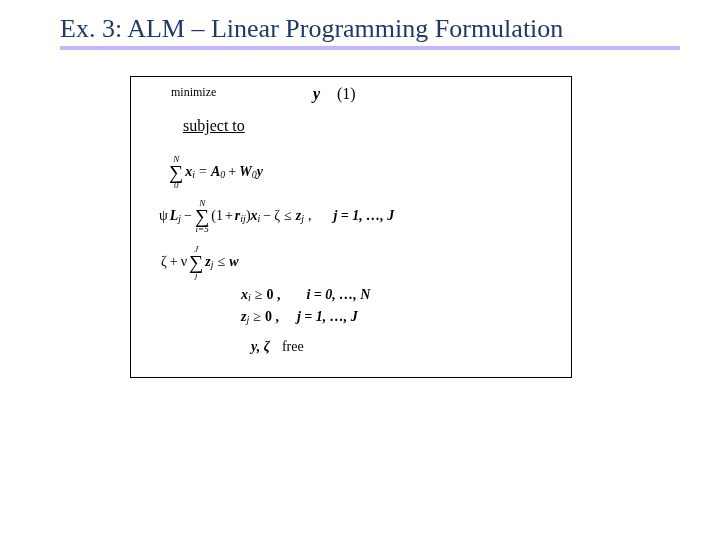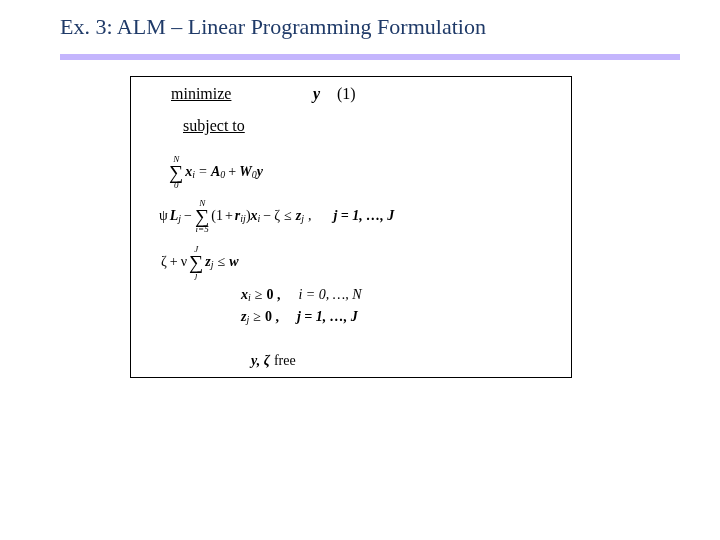--- a/index.html
+++ b/index.html
@@ -9,40 +9,39 @@
     height: 540px;
     background: #ffffff;
     font-family: "Times New Roman", Times, serif;
     position: relative;
   }
   .title {
     position: absolute;
     top: 14px;
     left: 60px;
     right: 40px;
-    font-size: 22px;
+    font-size: 26px;
     color: #1f3a68;
-    border-bottom: 6px solid #c4b5fd;
-    padding-bottom: 14px;
+    border-bottom: 4px solid #c4b5fd;
+    padding-bottom: 2px;
   }
   .frame {
     position: absolute;
     top: 76px;
     left: 130px;
     width: 440px;
     height: 300px;
     border: 1px solid #000;
     background: #fff;
   }
   .minimize {
     position: absolute;
     top: 8px;
     left: 40px;
-    font-size: 16px;
-    text-decoration: underline;
+    font-size: 12px;
   }
   .y-var {
     position: absolute;
     top: 8px;
     left: 182px;
     font-size: 16px;
     font-style: italic;
     font-weight: bold;
   }
   .eq1 {
@@ -93,21 +92,21 @@
   .line5 {
     position: absolute;
     top: 232px;
     left: 110px;
     display: flex;
     align-items: center;
     font-size: 14px;
   }
   .line6 {
     position: absolute;
-    top: 276px;
+    top: 262px;
     left: 120px;
     display: flex;
     align-items: center;
     font-size: 14px;
   }
   .sigma {
     display: inline-flex;
     flex-direction: column;
     align-items: center;
     line-height: 0.9;
@@ -121,21 +120,21 @@
     font-size: 20px;
   }
   .sigma .bot {
     font-size: 9px;
     font-style: italic;
   }
   .mi { font-style: italic; font-weight: bold; }
   .sub { font-size: 10px; font-style: italic; vertical-align: sub; position: relative; top: 2px; }
   .freeword {
     font-size: 14px;
-    margin-left: 4px;
+    margin-left: 12px;
   }
 </style>
 </head>
 <body>
 
 <div class="title">Ex. 3: ALM – Linear Programming Formulation</div>
 
 <div class="frame">
 
   <div class="minimize">minimize</div>
@@ -203,21 +202,21 @@
     <span class="sub">j</span>
     <span style="margin:0 4px;">≤</span>
     <span class="mi">w</span>
   </div>
 
   <div class="line4">
     <span class="mi">x</span>
     <span class="sub">i</span>
     <span style="margin:0 4px;">≥</span>
     <span style="font-weight:bold;">0 ,</span>
-    <span style="margin-left:18px; font-style:italic; font-weight:normal;">i = 0, …, N</span>
+    <span style="margin-left:26px; font-style:italic; font-weight:bold;">i = 0, …, N</span>
   </div>
 
   <div class="line5">
     <span class="mi">z</span>
     <span class="sub">j</span>
     <span style="margin:0 4px;">≥</span>
     <span style="font-weight:bold;">0 ,</span>
     <span style="margin-left:18px; font-style:italic; font-weight:bold;">j = 1, …, J</span>
   </div>
 

